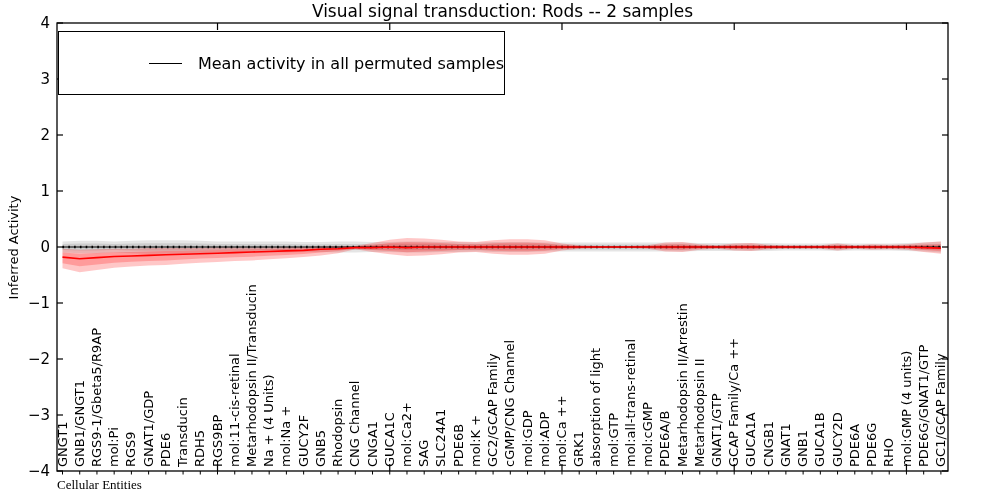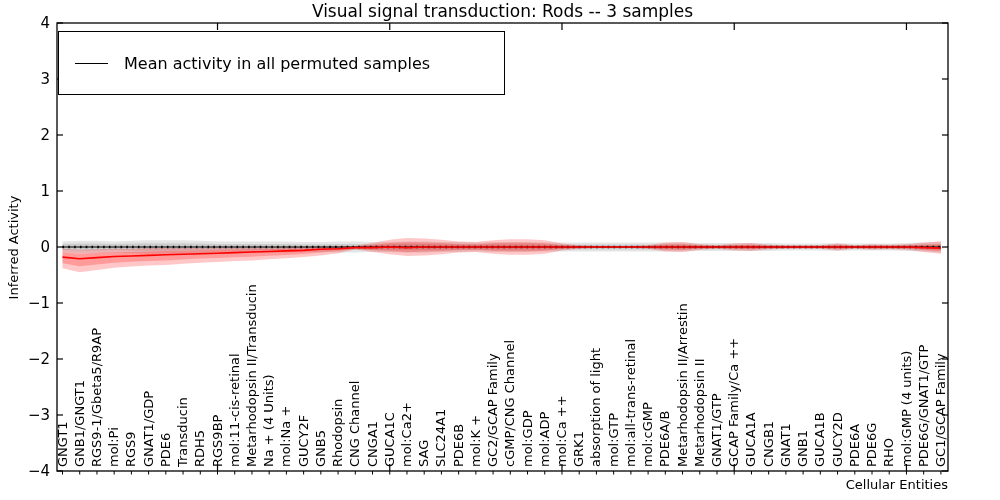--- a/index.html
+++ b/index.html
@@ -9,43 +9,44 @@
   }
   .chart-title{
     position:absolute;left:57px;top:1px;width:891px;text-align:center;
     font-size:17px;color:#000;
   }
   .y-axis-label{
     position:absolute;left:-57px;top:240px;width:140px;text-align:center;
     font-size:13px;transform:rotate(-90deg);transform-origin:center;
   }
   .x-axis-label{
-    position:absolute;left:57px;top:477px;width:891px;text-align:right;
+    position:absolute;left:57px;top:477px;width:891px;text-align:left;
     font-size:13px;
+    font-family:Liberation Serif, serif;
   }
   svg.plot{position:absolute;left:0;top:0;}
   .legend{
     position:absolute;left:58px;top:31px;width:447px;height:64px;
     background:#ffffff;border:1.5px solid #000;box-sizing:border-box;
     display:flex;flex-direction:column;justify-content:space-evenly;
     z-index:5;
   }
-  .legend-row{display:flex;align-items:center;height:28px;}
+  .legend-row{display:flex;align-items:center;height:28px;justify-content:flex-end;}
   .legend-swatch{
     display:inline-block;width:33px;height:0;border-top:1.6px solid #000;
     margin-left:16px;margin-right:16px;flex:0 0 auto;
   }
   .legend-label{font-size:16px;white-space:nowrap;}
 </style>
 </head>
 <body>
 
 <div class="figure">
 
-  <div class="chart-title">Visual signal transduction: Rods -- 3 samples</div>
+  <div class="chart-title">Visual signal transduction: Rods -- 2 samples</div>
 
   <div class="y-axis-label">Inferred Activity</div>
 
   <svg class="plot" id="plot-svg" width="1000" height="500">
       <path d="M62.5 241.4 L79.7 240.8 L96.9 240.8 L114.2 241.4 L131.4 240.8 L148.6 240.3 L165.8 240.3 L183.1 240.3 L200.3 240.8 L217.5 241.4 L234.7 241.4 L252.0 241.4 L269.2 241.4 L286.4 241.4 L303.6 242.0 L320.9 242.0 L338.1 241.4 L355.3 241.4 L372.5 242.0 L389.7 242.0 L407.0 241.4 L424.2 241.4 L441.4 242.0 L458.6 242.0 L475.9 242.5 L493.1 242.0 L510.3 242.0 L527.5 242.0 L544.8 242.5 L562.0 242.5 L579.2 242.5 L596.4 242.5 L613.7 242.5 L630.9 242.5 L648.1 242.5 L665.3 242.5 L682.5 242.5 L699.8 243.1 L717.0 243.1 L734.2 243.1 L751.4 243.1 L768.7 243.1 L785.9 243.6 L803.1 243.6 L820.3 243.6 L837.6 243.1 L854.8 243.6 L872.0 243.6 L889.2 243.6 L906.5 243.1 L923.7 242.5 L940.9 241.4 L940.9 252.6 L923.7 251.5 L906.5 250.9 L889.2 250.4 L872.0 250.4 L854.8 250.4 L837.6 250.9 L820.3 250.4 L803.1 250.4 L785.9 250.4 L768.7 250.9 L751.4 250.9 L734.2 250.9 L717.0 250.9 L699.8 250.9 L682.5 251.5 L665.3 251.5 L648.1 251.5 L630.9 251.5 L613.7 251.5 L596.4 251.5 L579.2 251.5 L562.0 251.5 L544.8 251.5 L527.5 252.0 L510.3 252.0 L493.1 252.0 L475.9 251.5 L458.6 252.0 L441.4 252.0 L424.2 252.6 L407.0 252.6 L389.7 252.0 L372.5 252.0 L355.3 252.6 L338.1 252.6 L320.9 252.0 L303.6 252.0 L286.4 252.6 L269.2 252.6 L252.0 252.6 L234.7 252.6 L217.5 252.6 L200.3 253.2 L183.1 253.7 L165.8 253.7 L148.6 253.7 L131.4 253.2 L114.2 252.6 L96.9 253.2 L79.7 253.2 L62.5 252.6 Z" fill="rgba(0,0,0,0.10)" stroke="none"></path>
       <path d="M62.5 243.9 L79.7 243.6 L96.9 243.6 L114.2 243.9 L131.4 243.6 L148.6 243.3 L165.8 243.3 L183.1 243.3 L200.3 243.6 L217.5 243.9 L234.7 243.9 L252.0 243.9 L269.2 243.9 L286.4 243.9 L303.6 244.2 L320.9 244.2 L338.1 243.9 L355.3 243.9 L372.5 244.2 L389.7 244.2 L407.0 243.9 L424.2 243.9 L441.4 244.2 L458.6 244.2 L475.9 244.5 L493.1 244.2 L510.3 244.2 L527.5 244.2 L544.8 244.5 L562.0 244.5 L579.2 244.5 L596.4 244.5 L613.7 244.5 L630.9 244.5 L648.1 244.5 L665.3 244.5 L682.5 244.5 L699.8 244.8 L717.0 244.8 L734.2 244.8 L751.4 244.8 L768.7 244.8 L785.9 245.2 L803.1 245.2 L820.3 245.2 L837.6 244.8 L854.8 245.2 L872.0 245.2 L889.2 245.2 L906.5 244.8 L923.7 244.5 L940.9 243.9 L940.9 250.1 L923.7 249.5 L906.5 249.2 L889.2 248.8 L872.0 248.8 L854.8 248.8 L837.6 249.2 L820.3 248.8 L803.1 248.8 L785.9 248.8 L768.7 249.2 L751.4 249.2 L734.2 249.2 L717.0 249.2 L699.8 249.2 L682.5 249.5 L665.3 249.5 L648.1 249.5 L630.9 249.5 L613.7 249.5 L596.4 249.5 L579.2 249.5 L562.0 249.5 L544.8 249.5 L527.5 249.8 L510.3 249.8 L493.1 249.8 L475.9 249.5 L458.6 249.8 L441.4 249.8 L424.2 250.1 L407.0 250.1 L389.7 249.8 L372.5 249.8 L355.3 250.1 L338.1 250.1 L320.9 249.8 L303.6 249.8 L286.4 250.1 L269.2 250.1 L252.0 250.1 L234.7 250.1 L217.5 250.1 L200.3 250.4 L183.1 250.7 L165.8 250.7 L148.6 250.7 L131.4 250.4 L114.2 250.1 L96.9 250.4 L79.7 250.4 L62.5 250.1 Z" fill="rgba(0,0,0,0.10)" stroke="none"></path>
       <path d="M62.5 248.7 L79.7 249.8 L96.9 249.2 L114.2 248.7 L131.4 248.7 L148.6 248.1 L165.8 248.1 L183.1 248.1 L200.3 248.1 L217.5 247.6 L234.7 247.6 L252.0 247.6 L269.2 247.6 L286.4 247.0 L303.6 247.0 L320.9 246.4 L338.1 245.9 L355.3 245.9 L372.5 243.1 L389.7 239.7 L407.0 238.0 L424.2 238.6 L441.4 239.7 L458.6 241.4 L475.9 242.0 L493.1 240.3 L510.3 239.2 L527.5 239.2 L544.8 240.3 L562.0 243.6 L579.2 245.3 L596.4 245.9 L613.7 245.9 L630.9 245.9 L648.1 245.3 L665.3 242.5 L682.5 242.0 L699.8 244.2 L717.0 245.3 L734.2 243.6 L751.4 243.1 L768.7 244.8 L785.9 245.3 L803.1 245.3 L820.3 245.3 L837.6 243.6 L854.8 245.3 L872.0 244.2 L889.2 244.8 L906.5 244.2 L923.7 242.5 L940.9 241.4 L940.9 253.7 L923.7 252.0 L906.5 249.8 L889.2 249.2 L872.0 249.8 L854.8 248.7 L837.6 250.4 L820.3 248.7 L803.1 248.7 L785.9 248.7 L768.7 249.2 L751.4 250.9 L734.2 250.4 L717.0 248.7 L699.8 249.8 L682.5 252.0 L665.3 251.5 L648.1 248.7 L630.9 248.1 L613.7 248.1 L596.4 248.1 L579.2 248.7 L562.0 250.4 L544.8 253.7 L527.5 254.8 L510.3 254.8 L493.1 253.7 L475.9 252.0 L458.6 252.6 L441.4 254.3 L424.2 255.4 L407.0 256.0 L389.7 254.3 L372.5 252.0 L355.3 249.2 L338.1 253.2 L320.9 255.4 L303.6 257.1 L286.4 258.2 L269.2 259.3 L252.0 260.4 L234.7 261.0 L217.5 262.1 L200.3 262.7 L183.1 263.8 L165.8 264.9 L148.6 265.5 L131.4 266.6 L114.2 267.7 L96.9 270.0 L79.7 272.2 L62.5 268.3 Z" fill="rgba(255,0,0,0.22)" stroke="none"></path>
       <path d="M62.5 252.5 L79.7 253.8 L96.9 253.0 L114.2 252.2 L131.4 252.0 L148.6 251.4 L165.8 251.1 L183.1 250.9 L200.3 250.6 L217.5 250.1 L234.7 249.8 L252.0 249.6 L269.2 249.3 L286.4 248.8 L303.6 248.5 L320.9 247.7 L338.1 247.1 L355.3 246.6 L372.5 245.1 L389.7 243.0 L407.0 242.3 L424.2 242.4 L441.4 243.0 L458.6 243.9 L475.9 244.2 L493.1 243.3 L510.3 242.7 L527.5 242.7 L544.8 243.3 L562.0 245.2 L579.2 246.1 L596.4 246.4 L613.7 246.4 L630.9 246.4 L648.1 246.1 L665.3 244.5 L682.5 244.2 L699.8 245.5 L717.0 246.1 L734.2 245.2 L751.4 244.8 L768.7 245.8 L785.9 246.1 L803.1 246.1 L820.3 246.1 L837.6 245.2 L854.8 246.1 L872.0 245.5 L889.2 245.8 L906.5 245.5 L923.7 244.8 L940.9 244.4 L940.9 251.2 L923.7 250.0 L906.5 248.5 L889.2 248.2 L872.0 248.5 L854.8 247.9 L837.6 248.8 L820.3 247.9 L803.1 247.9 L785.9 247.9 L768.7 248.2 L751.4 249.2 L734.2 248.8 L717.0 247.9 L699.8 248.5 L682.5 249.8 L665.3 249.5 L648.1 247.9 L630.9 247.6 L613.7 247.6 L596.4 247.6 L579.2 247.9 L562.0 248.8 L544.8 250.7 L527.5 251.3 L510.3 251.3 L493.1 250.7 L475.9 249.8 L458.6 250.1 L441.4 251.0 L424.2 251.6 L407.0 252.2 L389.7 251.0 L372.5 250.0 L355.3 248.5 L338.1 251.1 L320.9 252.6 L303.6 254.1 L286.4 254.9 L269.2 255.8 L252.0 256.7 L234.7 257.2 L217.5 258.1 L200.3 258.6 L183.1 259.5 L165.8 260.4 L148.6 260.9 L131.4 261.8 L114.2 262.7 L96.9 264.4 L79.7 266.2 L62.5 263.2 Z" fill="rgba(255,0,0,0.22)" stroke="none"></path>
       <polyline points="62.5,247.0 79.7,247.0 96.9,247.0 114.2,247.0 131.4,247.0 148.6,247.0 165.8,247.0 183.1,247.0 200.3,247.0 217.5,247.0 234.7,247.0 252.0,247.0 269.2,247.0 286.4,247.0 303.6,247.0 320.9,247.0 338.1,247.0 355.3,247.0 372.5,247.0 389.7,247.0 407.0,247.0 424.2,247.0 441.4,247.0 458.6,247.0 475.9,247.0 493.1,247.0 510.3,247.0 527.5,247.0 544.8,247.0 562.0,247.0 579.2,247.0 596.4,247.0 613.7,247.0 630.9,247.0 648.1,247.0 665.3,247.0 682.5,247.0 699.8,247.0 717.0,247.0 734.2,247.0 751.4,247.0 768.7,247.0 785.9,247.0 803.1,247.0 820.3,247.0 837.6,247.0 854.8,247.0 872.0,247.0 889.2,247.0 906.5,247.0 923.7,247.0 940.9,247.0 " fill="none" stroke="#000000" stroke-width="1.1"></polyline>
       <polyline points="62.5,247.0 79.7,247.0 96.9,247.0 114.2,247.0 131.4,247.0 148.6,247.0 165.8,247.0 183.1,247.0 200.3,247.0 217.5,247.0 234.7,247.0 252.0,247.0 269.2,247.0 286.4,247.0 303.6,247.0 320.9,247.0 338.1,247.0 355.3,247.0 372.5,247.0 389.7,247.0 407.0,247.0 424.2,247.0 441.4,247.0 458.6,247.0 475.9,247.0 493.1,247.0 510.3,247.0 527.5,247.0 544.8,247.0 562.0,247.0 579.2,247.0 596.4,247.0 613.7,247.0 630.9,247.0 648.1,247.0 665.3,247.0 682.5,247.0 699.8,247.0 717.0,247.0 734.2,247.0 751.4,247.0 768.7,247.0 785.9,247.0 803.1,247.0 820.3,247.0 837.6,247.0 854.8,247.0 872.0,247.0 889.2,247.0 906.5,247.0 923.7,247.0 940.9,247.0 " fill="none" stroke="#000000" stroke-width="2.6" stroke-dasharray="1.6 4.2"></polyline>

